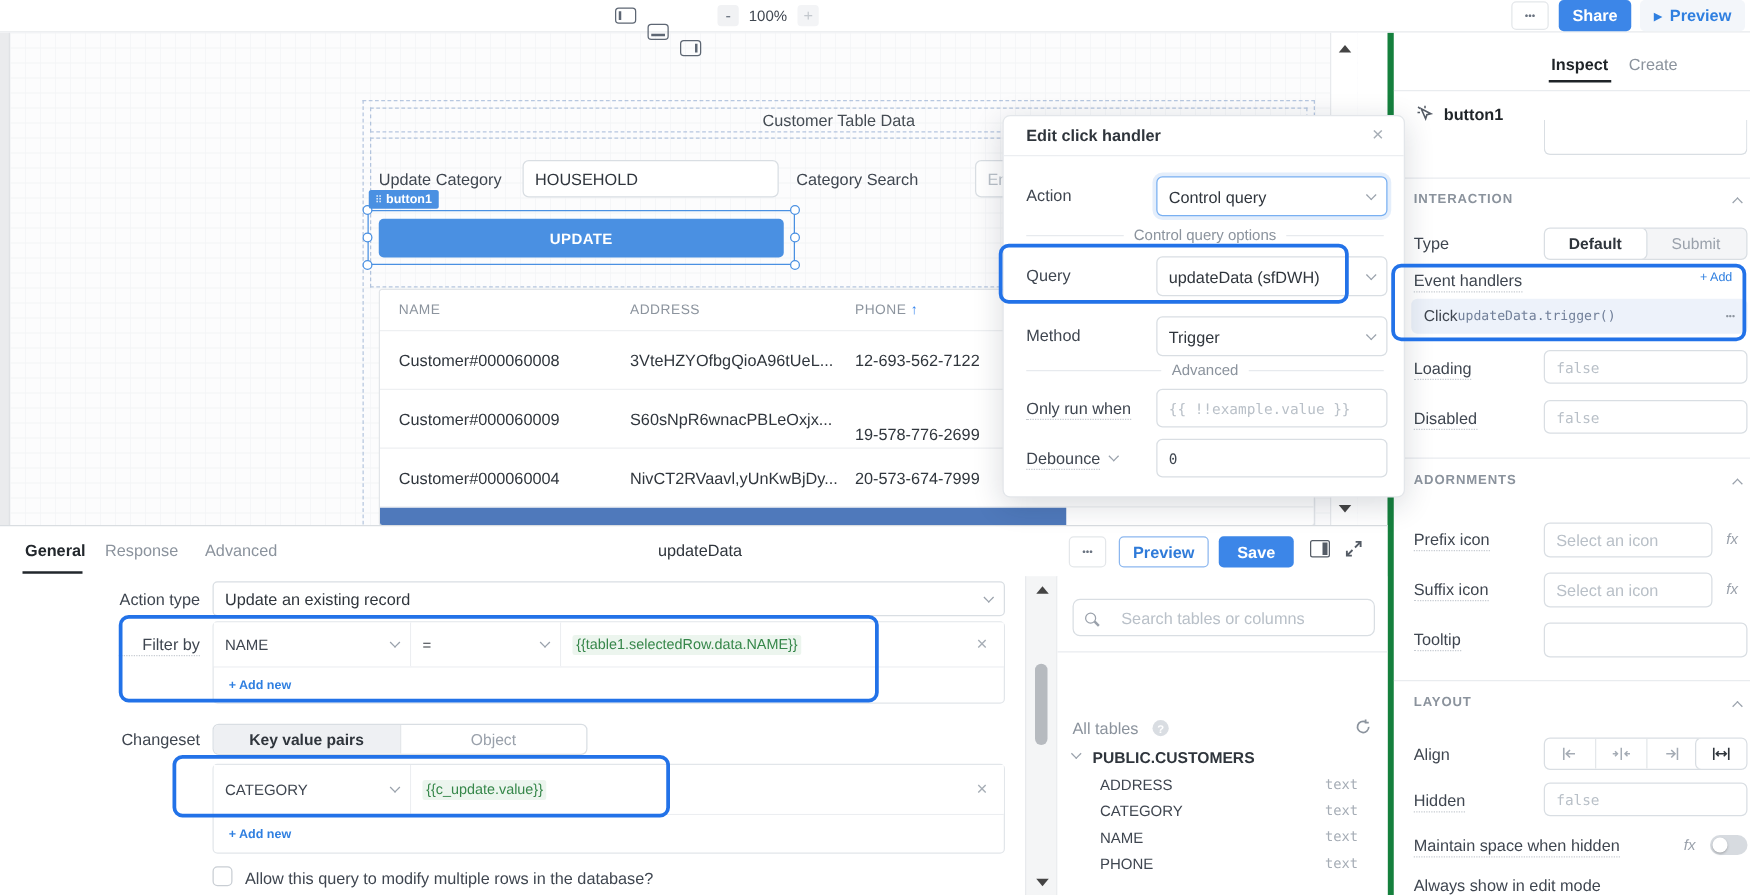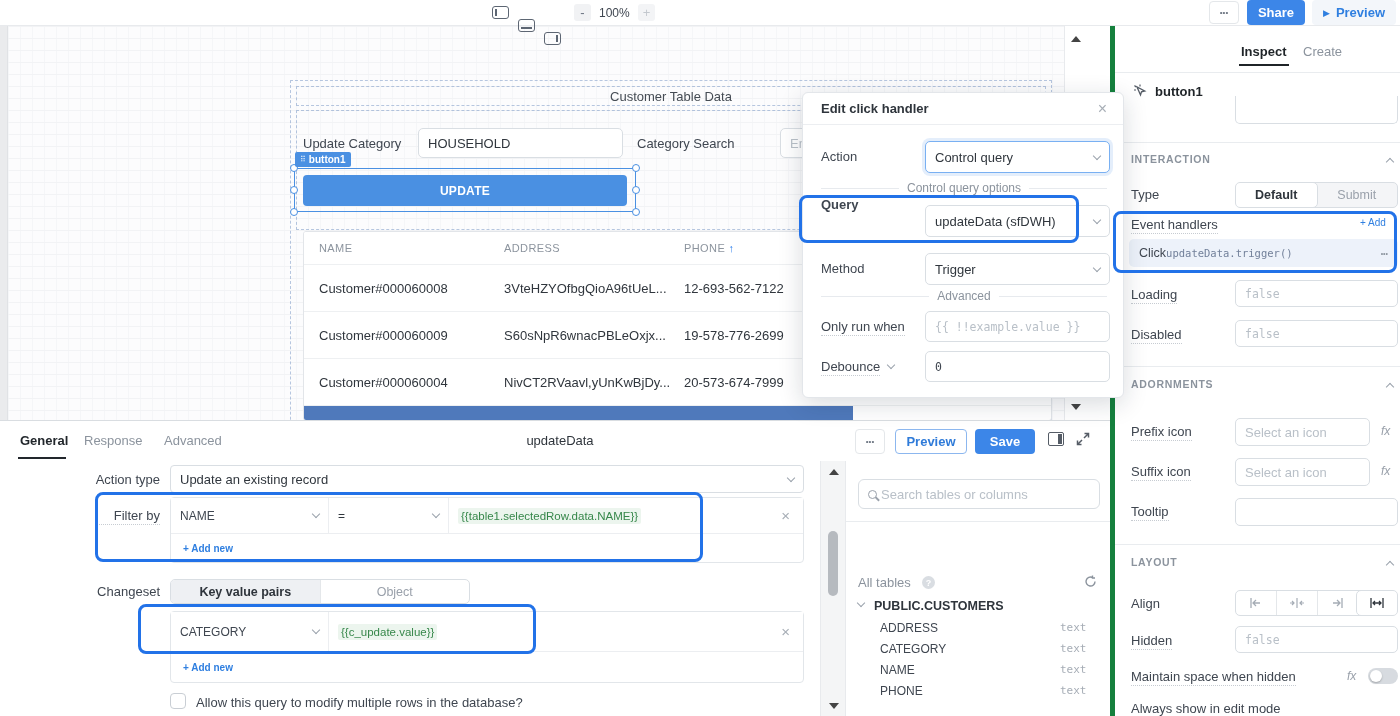--- a/index.html
+++ b/index.html
@@ -104,21 +104,21 @@
       <span class="r" style="left:380px;top:10px;font-size:11px;color:#8c949e;letter-spacing:.4px"><span>PHONE</span> <span style="color:#2f80ed;font-weight:700">↑</span></span>
     </div>
     <div style="height:47px;border-bottom:1px solid #eef0f2;position:relative">
       <span class="r" style="left:15px;top:16px">Customer#000060008</span>
       <span class="r" style="left:200px;top:16px">3VteHZYOfbgQioA96tUeL...</span>
       <span class="r" style="left:380px;top:16px">12-693-562-7122</span>
     </div>
     <div style="height:47px;border-bottom:1px solid #eef0f2;position:relative">
       <span class="r" style="left:15px;top:16px">Customer#000060009</span>
       <span class="r" style="left:200px;top:16px">S60sNpR6wnacPBLeOxjx...</span>
-      <span class="r" style="left:380px;top:16px">19-578-776-2699</span>
+      <span class="r" style="left:380px;top:28px">19-578-776-2699</span>
     </div>
     <div style="height:47px;border-bottom:1px solid #eef0f2;position:relative">
       <span class="r" style="left:15px;top:16px">Customer#000060004</span>
       <span class="r" style="left:200px;top:16px">NivCT2RVaavl,yUnKwBjDy...</span>
       <span class="r" style="left:380px;top:16px">20-573-674-7999</span>
     </div>
     <div style="height:15px;background:#4f79bb;width:549px"></div>
   </div>
 
   <div class="r" style="left:1056px;top:0;width:22px;height:394px;background:#fff;border-left:1px solid #e8eaed">
@@ -135,21 +135,21 @@
   <span class="r lbl" style="left:18px;top:56px">Action</span>
   <div class="r in" style="left:122px;top:48px;width:185px;height:32px;border-color:#79b0f2;box-shadow:0 0 0 3px rgba(74,144,226,.15)">
     <span>Control query</span>
       <span class="chev mlauto"></span>
   </div>
   <div class="r" style="left:18px;top:88px;width:286px;display:flex;align-items:center;gap:8px">
     <span style="flex:1;height:1px;background:#e7eaee"></span>
     <span class="glbl" style="font-size:12px">Control query options</span>
     <span style="flex:1;height:1px;background:#e7eaee"></span>
   </div>
-  <span class="r lbl" style="left:18px;top:104px;font-weight:700">Query</span>
+  <span class="r lbl" style="left:18px;top:120px;font-weight:400">Query</span>
   <div class="r in" style="left:122px;top:112px;width:185px;height:32px">
     <span>updateData (sfDWH)</span>
       <span class="chev mlauto"></span>
   </div>
   <span class="r lbl" style="left:18px;top:168px">Method</span>
   <div class="r in" style="left:122px;top:160px;width:185px;height:32px">
     <span>Trigger</span>
       <span class="chev mlauto"></span>
   </div>
   <div class="r" style="left:18px;top:192px;width:286px;display:flex;align-items:center;gap:8px;top:196px">
@@ -339,21 +339,21 @@
   <div class="r" style="left:170px;top:272px;width:16px;height:16px;border:1.5px solid #c9ced4;border-radius:4px;background:#fff"></div>
   <span class="r lbl" style="left:196px;top:274px">Allow this query to modify multiple rows in the database?</span>
 
   <div class="r" style="left:820px;top:40px;width:26px;height:256px;background:#f4f5f6;border-left:1px solid #e8eaed;border-right:1px solid #e8eaed">
     <div class="tria-u r" style="left:8px;top:8px"></div>
     <div class="r" style="left:7px;top:70px;width:10px;height:65px;background:#b6babf;border-radius:5px"></div>
     <div class="tria-d r" style="left:8px;bottom:8px"></div>
   </div>
 
   <div class="r" style="left:846px;top:40px;width:264px;height:256px;background:#fff">
-    <div class="r in" style="left:12px;top:18px;width:242px;height:30px;border-radius:6px;gap:4px">
+    <div class="r in" style="left:12px;top:18px;width:242px;height:30px;border-radius:6px;gap:20px">
       <span class="mag"></span>
       <span class="ph">Search tables or columns</span>
     </div>
     <div class="divider" style="left:0;top:60px;width:264px"></div>
     <span class="r glbl" style="left:12px;top:114px">All tables</span>
     <span class="r qcircle" style="left:76px;top:115px">?</span>
     <svg class="r" style="left:238px;top:114px" width="13" height="13" viewBox="0 0 13 13">
         <path d="M11 6.5A4.5 4.5 0 1 1 8.5 2.5M8.5 0.5v2.5H11" stroke="#8b939d" fill="none" stroke-width="1.4"></path>
       </svg>
     <span class="chev r" style="left:12px;top:142px"></span>

